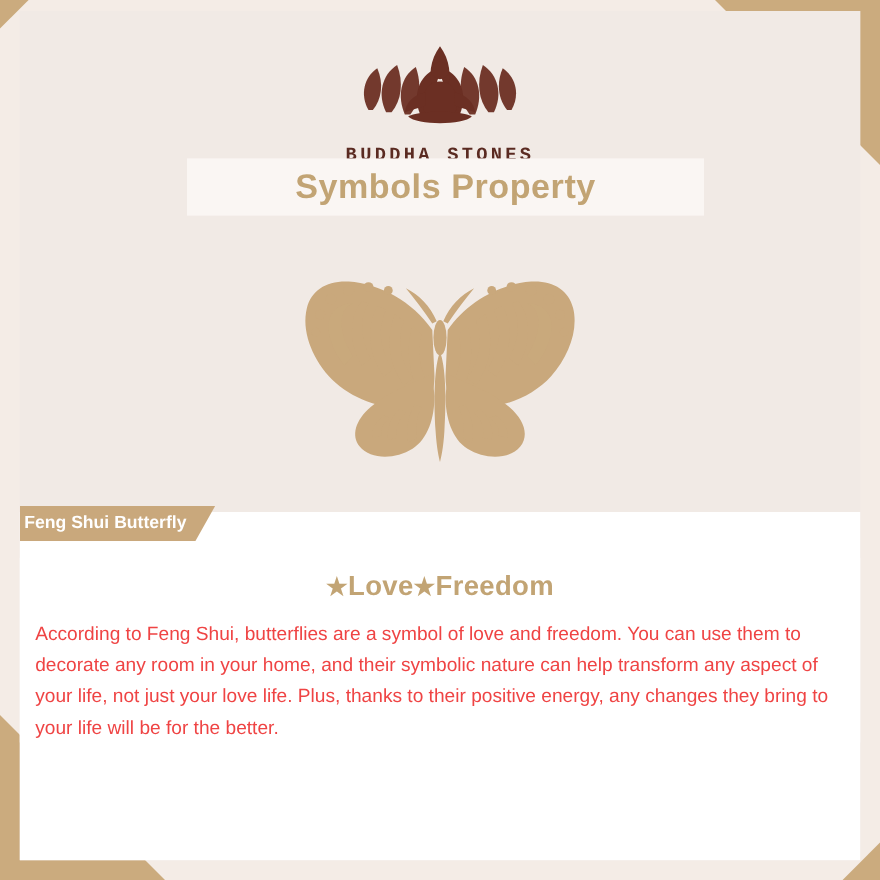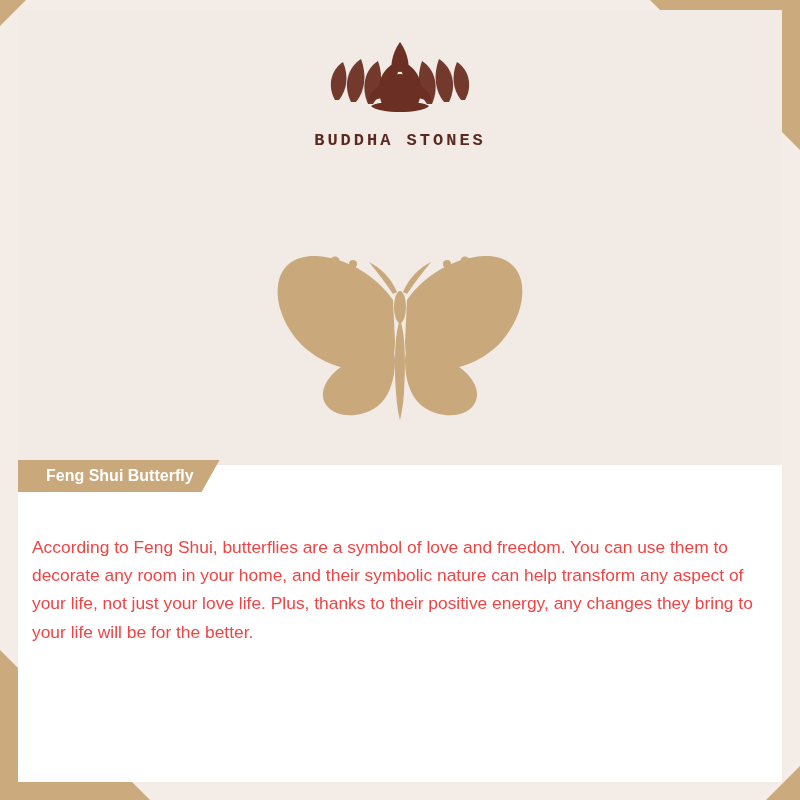--- a/index.html
+++ b/index.html
@@ -117,21 +117,21 @@
     width: 100%;
     text-align: center;
   }
 
   
   .label-tag {
     position: absolute;
     left: 0;
     top: 450px;
     height: 32px;
-    padding: 0 26px 0 28px;
+    padding: 0 26px 0 4px;
     background: #c9a87c;
     color: #ffffff;
     font-size: 16px;
     font-weight: bold;
     display: flex;
     align-items: center;
     clip-path: polygon(0 0, 100% 0, calc(100% - 18px) 100%, 0 100%);
   }
 
   
@@ -202,20 +202,23 @@
             <path d="M82 56 C70 58 64 66 63 74 C70 72 76 70 82 68 Z"></path>
             <path d="M108 56 C120 58 126 66 127 74 C120 72 114 70 108 68 Z"></path>
 
             <path d="M66 78 C74 86 116 86 124 78 C116 72 74 72 66 78 Z"></path>
           </g>
         </svg>
       </span>
       <div class="logo-text">BUDDHA STONES</div>
     </div>
 
+    <div class="title-band">
+      <span class="title-text">Symbols Property</span>
+    </div>
 
     <div class="butterfly-wrap">
       <span>
         <svg width="350" height="225" viewBox="0 0 350 225" xmlns="http://www.w3.org/2000/svg">
           <g fill="#c9a87c">
 
             <ellipse cx="175" cy="75" rx="6" ry="16"></ellipse>
             <path d="M175 88 C170 100 169 130 171 160 C172 176 174 184 175 188 C176 184 178 176 179 160 C181 130 180 100 175 88 Z"></path>
 
             <path d="M172 60 C166 46 156 36 144 30 C152 40 160 50 168 62 Z"></path>
@@ -265,17 +268,20 @@
           </g>
         </svg>
       </span>
     </div>
 
     <div class="label-tag">
       <span>Feng Shui Butterfly</span>
     </div>
 
     <div class="lower">
+      <div class="subtitle">
+        <span class="star">★</span><span>Love</span><span class="star">★</span><span>Freedom</span>
+      </div>
       <p class="body-text">According to Feng Shui, butterflies are a symbol of love and freedom. You can use them to decorate any room in your home, and their symbolic nature can help transform any aspect of your life, not just your love life. Plus, thanks to their positive energy, any changes they bring to your life will be for the better.</p>
     </div>
 
   </div>
 </div>
 
 </body></html>

